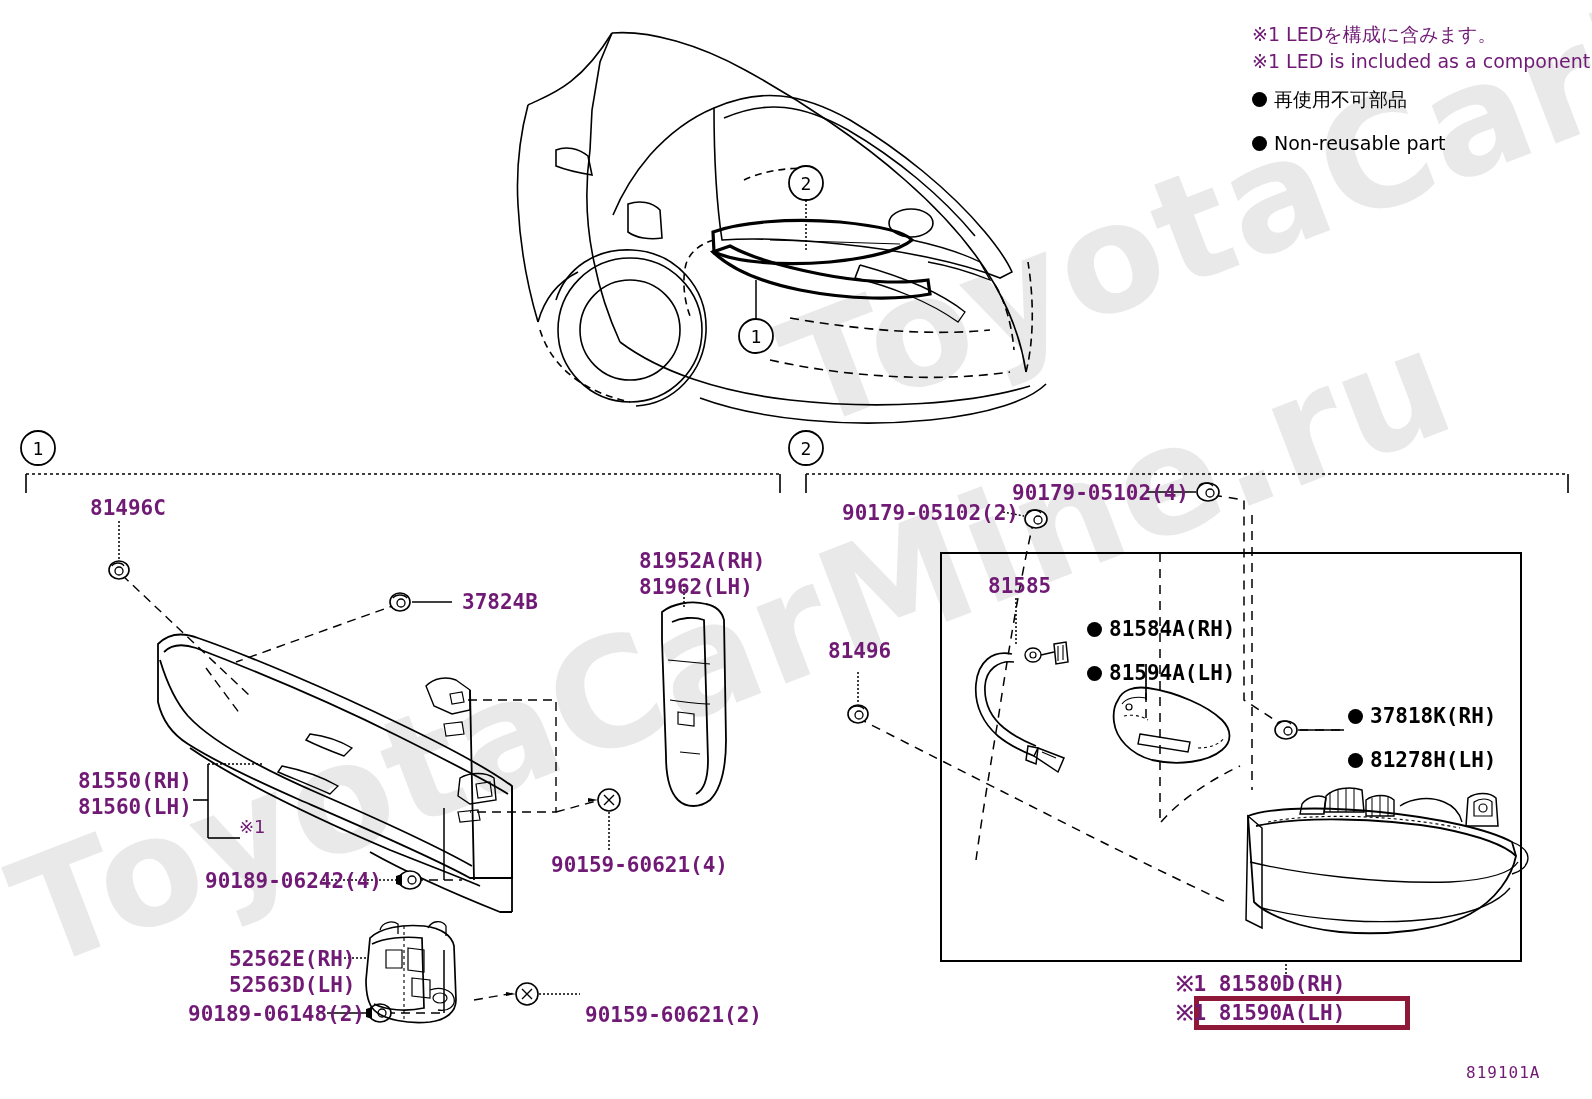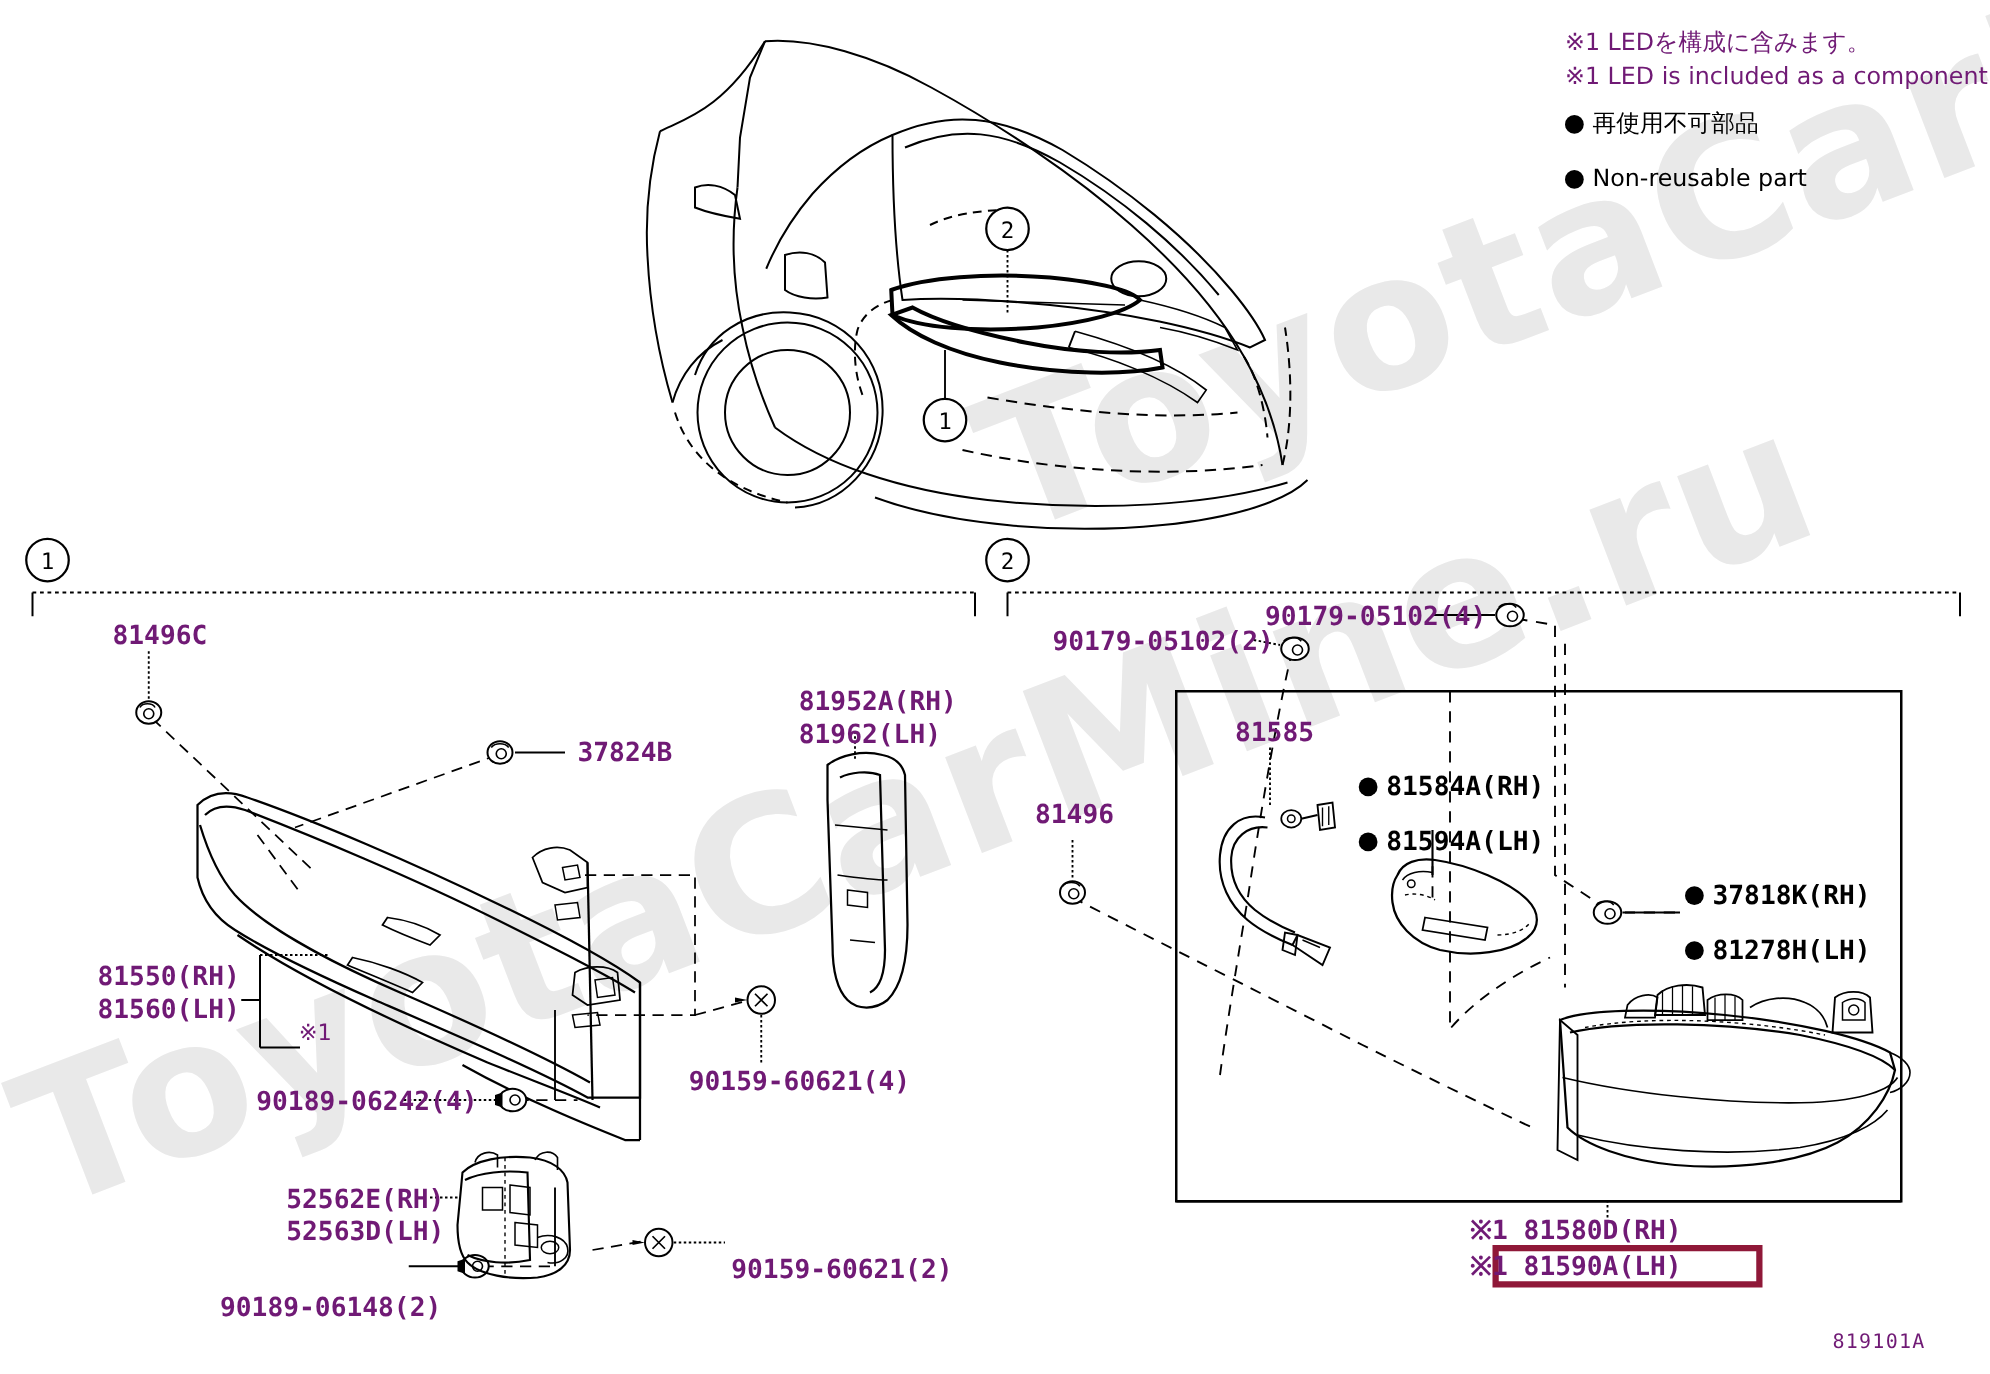--- a/index.html
+++ b/index.html
@@ -454,21 +454,21 @@
   <div class="lbl" style="left:462px; top:589px;">37824B</div>
   <div class="lbl" style="left:639px; top:548px;">81952A(RH)
 81962(LH)</div>
   <div class="lbl" style="left:78px; top:768px;">81550(RH)
 81560(LH)</div>
   <div class="lbl" style="left:239px; top:814px; font-family:'DejaVu Sans','Liberation Sans',sans-serif; font-weight:normal; font-size:18px;">※1</div>
   <div class="lbl" style="left:205px; top:868px;">90189-06242(4)</div>
   <div class="lbl" style="left:551px; top:852px;">90159-60621(4)</div>
   <div class="lbl" style="left:229px; top:946px;">52562E(RH)
 52563D(LH)</div>
-  <div class="lbl" style="left:176px; top:1001px;margin-top:32px;">90189-06148(2)</div>
+  <div class="lbl" style="left:188px; top:1001px;">90189-06148(2)</div>
   <div class="lbl" style="left:585px; top:982px;margin-top:20px;">90159-60621(2)</div>
 
   <div class="lbl" style="left:842px; top:500px;">90179-05102(2)</div>
   <div class="lbl" style="left:1012px; top:480px;">90179-05102(4)</div>
   <div class="lbl" style="left:828px; top:638px;">81496</div>
   <div class="lbl" style="left:988px; top:573px;">81585</div>
 
   <div class="bulletrow" style="left:1087px; top:617px;">
     <div class="bline">
       <span class="dot"></span>

